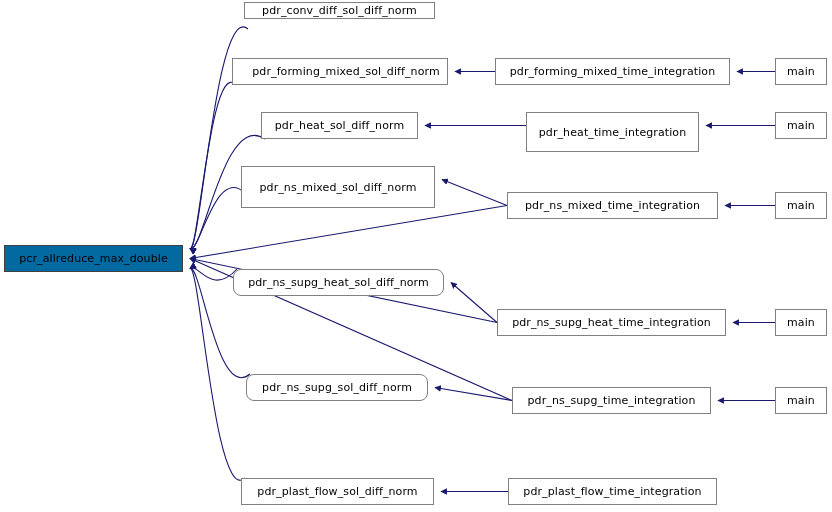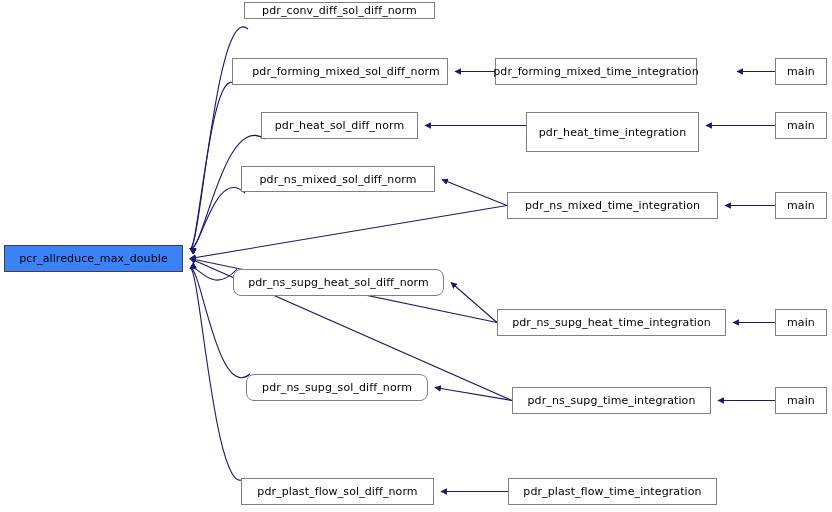--- a/index.html
+++ b/index.html
@@ -16,21 +16,21 @@
     box-sizing:border-box;
     border:1px solid #808080;
     background:#ffffff;
     display:flex;align-items:center;justify-content:center;
     font-size:11px;
     color:#000000;
     white-space:nowrap;
     letter-spacing:0.1px;
   }
   .node.focus{
-    background:#3b82f6;
+    background:#0369a1;
     border:1px solid #404040;
   }
 </style>
 </head>
 <body>
 
 <div id="graph">
 
   <svg id="edges" viewBox="0 0 832 512" xmlns="http://www.w3.org/2000/svg">
     <defs>
@@ -70,33 +70,33 @@
       </div>
       <div class="node" style="left: 244px; top: 2px; width: 191px; height: 17px;">
         <span>pdr_conv_diff_sol_diff_norm</span>
       </div>
       <div class="node" style="left: 232px; top: 58px; width: 216px; height: 27px; padding-left: 12px;">
         <span>pdr_forming_mixed_sol_diff_norm</span>
       </div>
       <div class="node" style="left: 261px; top: 112px; width: 157px; height: 27px;">
         <span>pdr_heat_sol_diff_norm</span>
       </div>
-      <div class="node" style="left: 241px; top: 166px; width: 194px; height: 26px;">
+      <div class="node" style="left: 241px; top: 166px; width: 194px; height: 42px;">
         <span>pdr_ns_mixed_sol_diff_norm</span>
       </div>
       <div class="node" style="left: 233px; top: 269px; width: 211px; height: 27px; border-radius: 8px;">
         <span>pdr_ns_supg_heat_sol_diff_norm</span>
       </div>
       <div class="node" style="left: 246px; top: 374px; width: 182px; height: 27px; border-radius: 8px;">
         <span>pdr_ns_supg_sol_diff_norm</span>
       </div>
       <div class="node" style="left: 241px; top: 478px; width: 193px; height: 27px;">
         <span>pdr_plast_flow_sol_diff_norm</span>
       </div>
-      <div class="node" style="left: 495px; top: 58px; width: 202px; height: 27px; align-items: center;">
+      <div class="node" style="left: 495px; top: 58px; width: 235px; height: 27px; align-items: center;">
         <span>pdr_forming_mixed_time_integration</span>
       </div>
       <div class="node" style="left: 526px; top: 112px; width: 173px; height: 40px;">
         <span>pdr_heat_time_integration</span>
       </div>
       <div class="node" style="left: 507px; top: 192px; width: 211px; height: 27px;">
         <span>pdr_ns_mixed_time_integration</span>
       </div>
       <div class="node" style="left: 497px; top: 309px; width: 229px; height: 27px;">
         <span>pdr_ns_supg_heat_time_integration</span>

